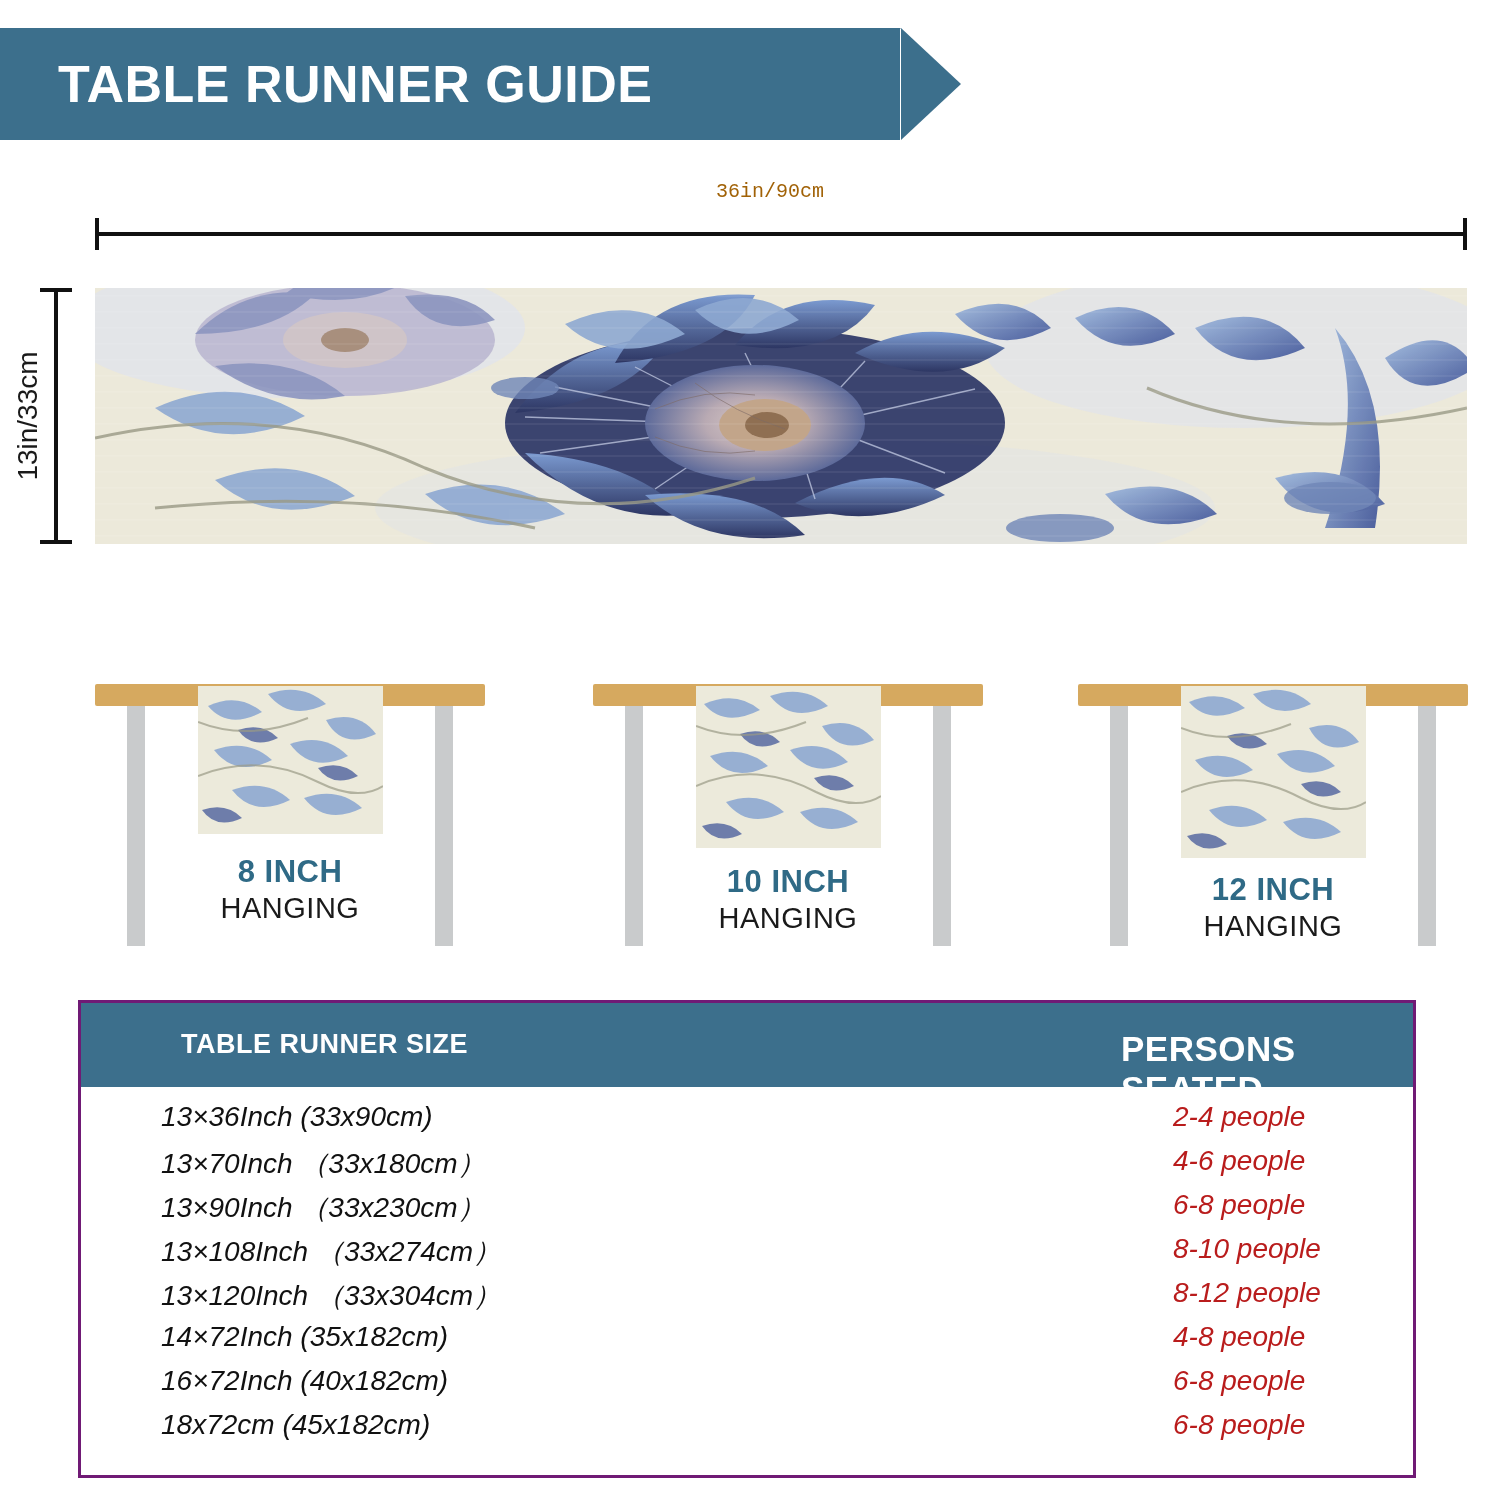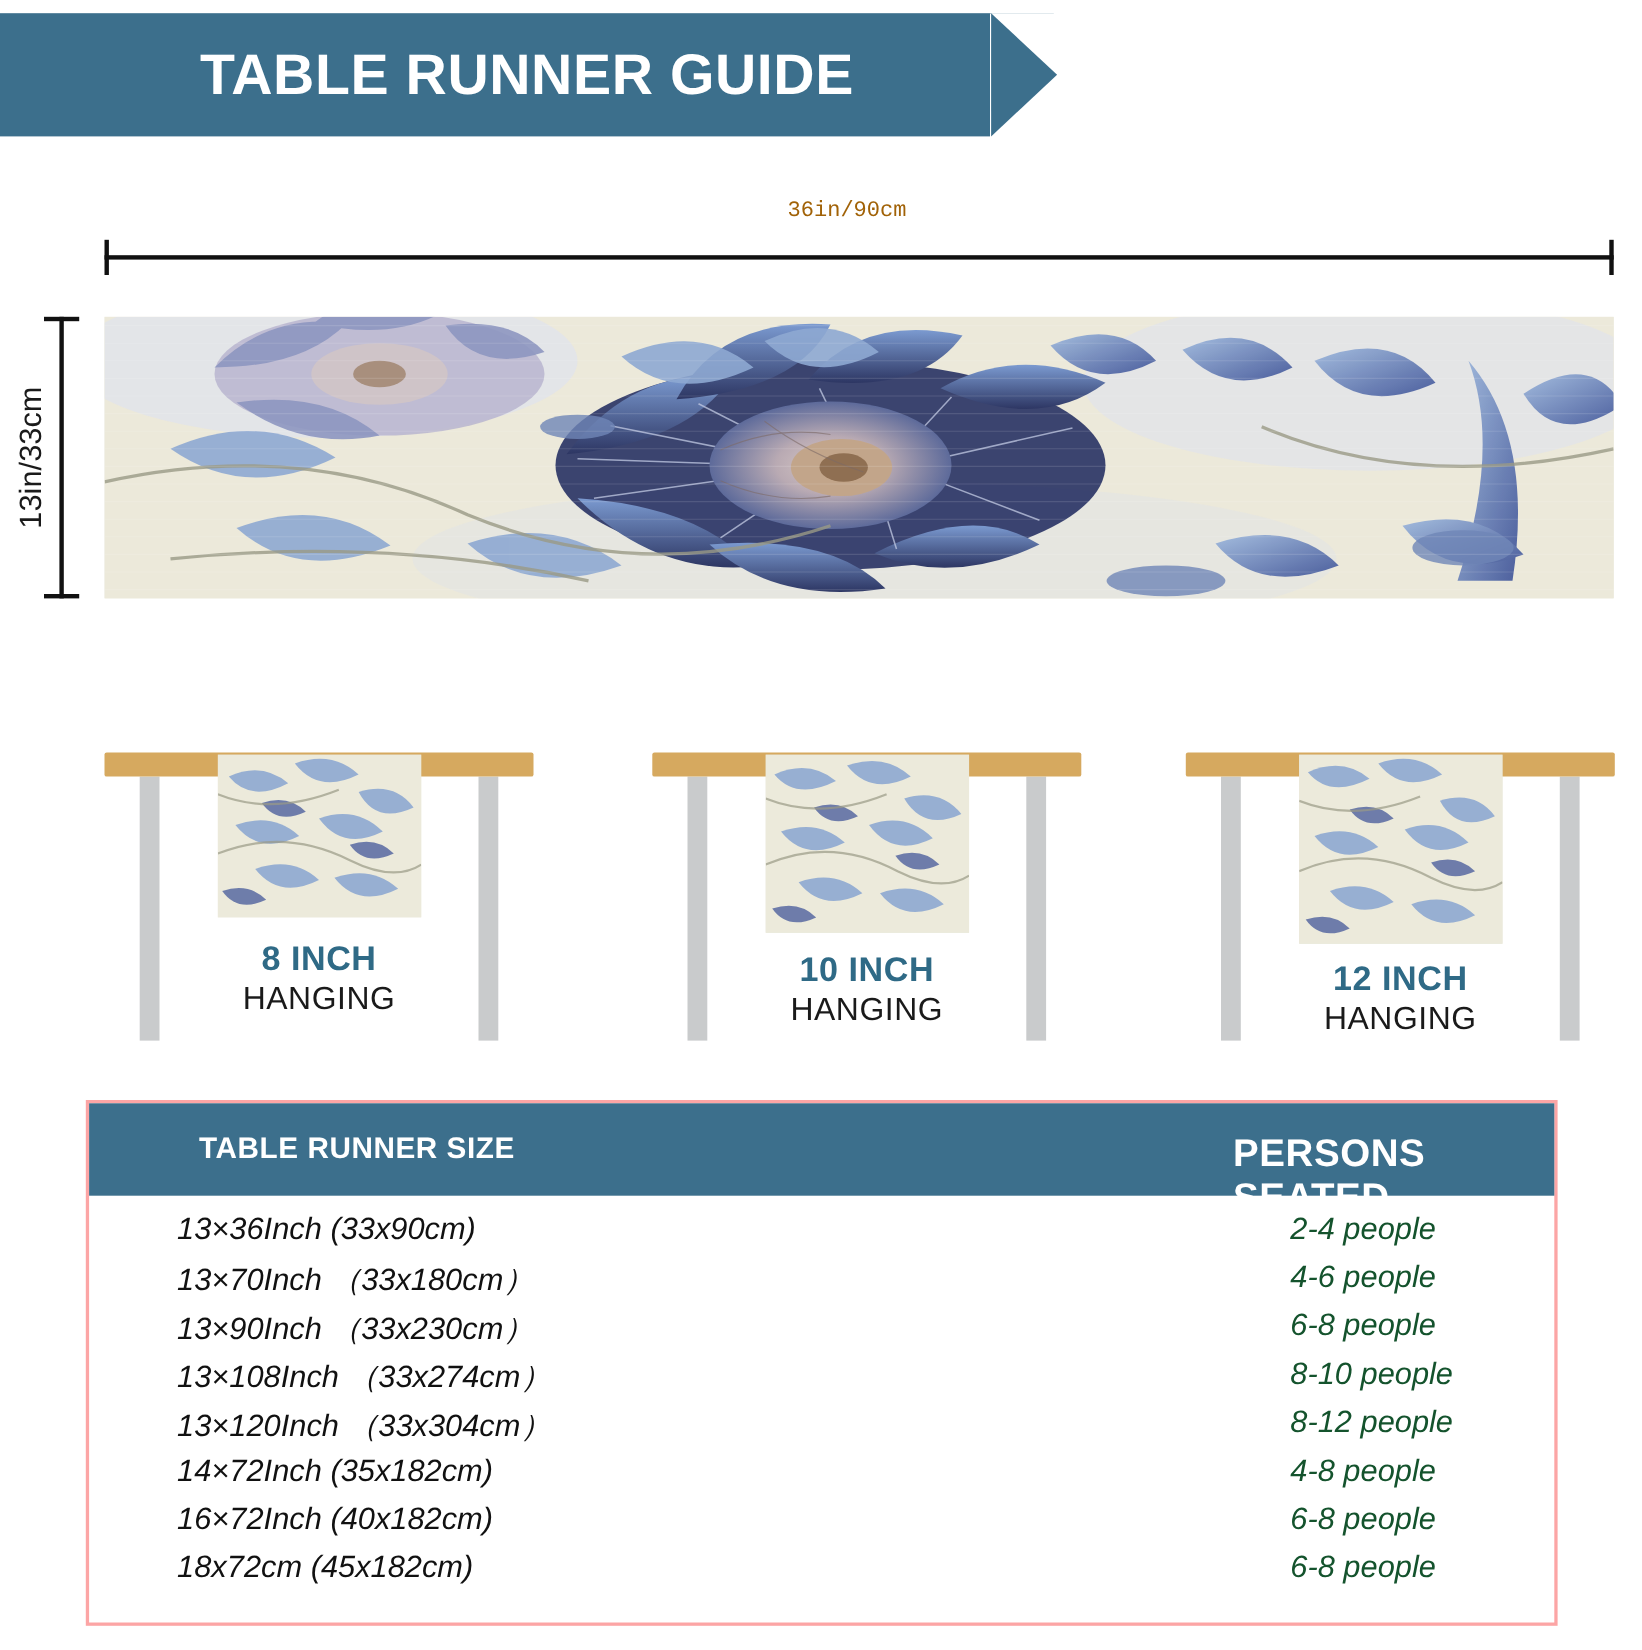--- a/index.html
+++ b/index.html
@@ -12,26 +12,25 @@
     position: relative;
     width: 1493px;
     height: 1500px;
     background: #ffffff;
     overflow: hidden;
   }
 
   
   .banner {
     position: absolute;
-    left: 0; top: 12px;
+    left: 0; top: 28px;
     width: 900px; height: 112px;
     background: #3c6f8c;
     display: flex;
     align-items: center;
-    justify-content: center;
   }
   .banner::after {
     content: "";
     position: absolute;
     right: -1px; top: 0;
     width: 0; height: 0;
     border-top: 56px solid #ffffff;
     border-bottom: 56px solid #ffffff;
     border-left: 60px solid #3c6f8c;
     transform: translateX(60px);
@@ -175,21 +174,21 @@
     font-size: 29px;
     letter-spacing: 0.5px;
     margin-top: 2px;
   }
 
   
   .size-table {
     position: absolute;
     left: 78px; top: 1000px;
     width: 1338px; height: 478px;
-    border: 3px solid #fca5a5;
+    border: 3px solid #701a75;
     background: #ffffff;
   }
   .st-head {
     position: relative;
     height: 84px;
     background: #3c6f8c;
     color: #ffffff;
   }
   .st-head .h1 {
     position: absolute;
@@ -214,21 +213,21 @@
     position: absolute;
     left: 80px; top: 4px;
     font-size: 28px;
     color: #111;
     white-space: nowrap;
   }
   .st-persons {
     position: absolute;
     left: 1092px; top: 4px;
     font-size: 28px;
-    color: #14532d;
+    color: #b91c1c;
     white-space: nowrap;
   }
 </style>
 </head>
 <body>
 
 <div class="page">
 
   <div class="banner">
     <div class="banner-notch"></div>

